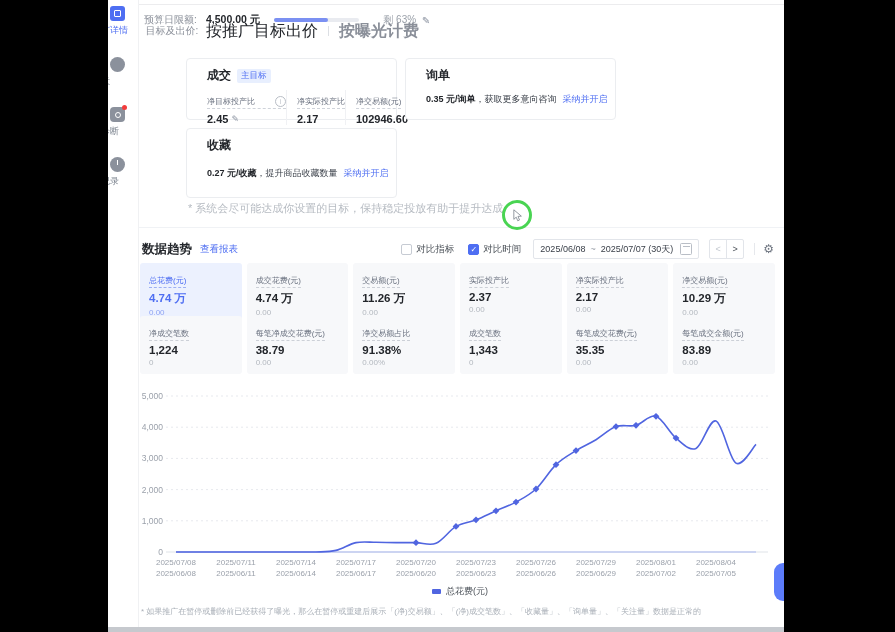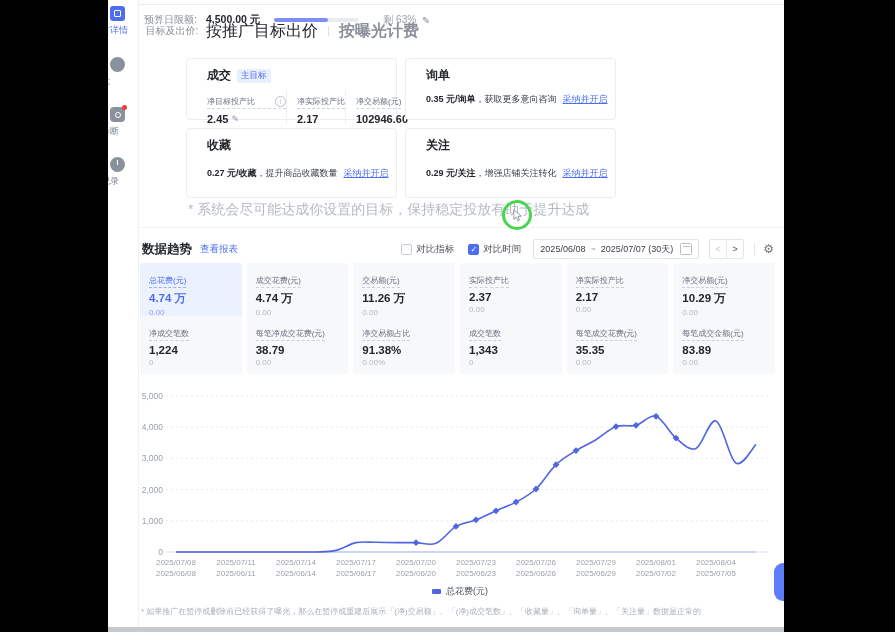--- a/index.html
+++ b/index.html
@@ -44,22 +44,22 @@
   .gm-row{display:flex;margin-top:6px;}
   .gm-col{flex:1;}
   .gm-col + .gm-col{border-left:1px solid #f0f1f4;padding-left:10px;}
   .gm-label{font-size:8px;color:#6b7280;display:inline-flex;align-items:center;gap:20px;border-bottom:1px dashed #cfd3da;padding-bottom:1px;white-space:nowrap;}
   .i-circle{width:9px;height:9px;border:1px solid #b9bec6;border-radius:50%;display:inline-flex;align-items:center;justify-content:center;color:#b9bec6;font-size:6.5px;font-style:normal;}
   .i-circle:after{content:"i";}
   .gm-value{font-size:11px;font-weight:bold;color:#23262b;margin-top:4px;display:flex;align-items:center;gap:3px;}
   .gm-value .pencil{margin-left:0;font-size:9px;}
   .gc-desc{font-size:9px;color:#383e47;margin-top:9px;white-space:nowrap;}
   .gc-desc b{color:#23262b;}
-  .gc-link{color:#4e6ef2;margin-left:6px;cursor:pointer;text-decoration:underline;}
-  .goal-note{position:absolute;left:80px;top:201px;font-size:14px;color:#b6bbc2;white-space:nowrap;}
+  .gc-link{color:#4e6ef2;margin-left:6px;cursor:pointer;}
+  .goal-note{position:absolute;left:80px;top:201px;font-size:11px;color:#b6bbc2;white-space:nowrap;}
   .section-divider{position:absolute;left:0;right:0;top:227px;height:1px;background:#f0f2f5;}
   
   .click-ring{position:absolute;left:394px;top:200px;width:30px;height:30px;border:3px solid #49d452;border-radius:50%;box-sizing:border-box;z-index:9;display:flex;align-items:center;justify-content:center;}
   
   .trend-header{position:absolute;left:34px;top:238px;right:10px;height:22px;display:flex;align-items:center;}
   .t-title{font-size:12.5px;font-weight:bold;color:#23262b;}
   .t-report{font-size:9.5px;color:#4e6ef2;margin-left:8px;cursor:pointer;}
   .flex-sp{flex:1;}
   .cb-group{display:flex;align-items:center;font-size:9.5px;color:#4b5158;gap:4px;margin-left:14px;cursor:pointer;}
   .cb{width:11px;height:11px;border:1px solid #c6cbd3;border-radius:2px;background:#fff;box-sizing:border-box;text-align:center;line-height:9px;font-size:8px;color:#fff;}
@@ -179,26 +179,20 @@
       <div class="gc-title-row">
           <span class="gc-title">询单</span>
         </div>
       <div class="gc-desc"><b>0.35 元/询单</b><span>，获取更多意向咨询</span><span class="gc-link">采纳并开启</span></div>
     </div>
     <div class="gcard">
       <div class="gc-title-row">
           <span class="gc-title">收藏</span>
         </div>
       <div class="gc-desc" style="margin-top:13px;"><b>0.27 元/收藏</b><span>，提升商品收藏数量</span><span class="gc-link">采纳并开启</span></div>
-    </div>
-    <div class="gcard">
-      <div class="gc-title-row">
-          <span class="gc-title">关注</span>
-        </div>
-      <div class="gc-desc" style="margin-top:13px;"><b>0.29 元/关注</b><span>，增强店铺关注转化</span><span class="gc-link">采纳并开启</span></div>
     </div>
   </div>
 
   <div class="goal-note">* 系统会尽可能达成你设置的目标，保持稳定投放有助于提升达成</div>
 
   <div class="section-divider"></div>
 
   <div class="click-ring">
     <svg width="11" height="13" viewBox="0 0 12 14">
       <path d="M2 0.8 L2 11.2 L4.6 8.8 L6.3 12.8 L8.2 11.9 L6.5 8 L10.2 7.7 Z" fill="#fff" stroke="#7d848e" stroke-width="0.9"></path>

